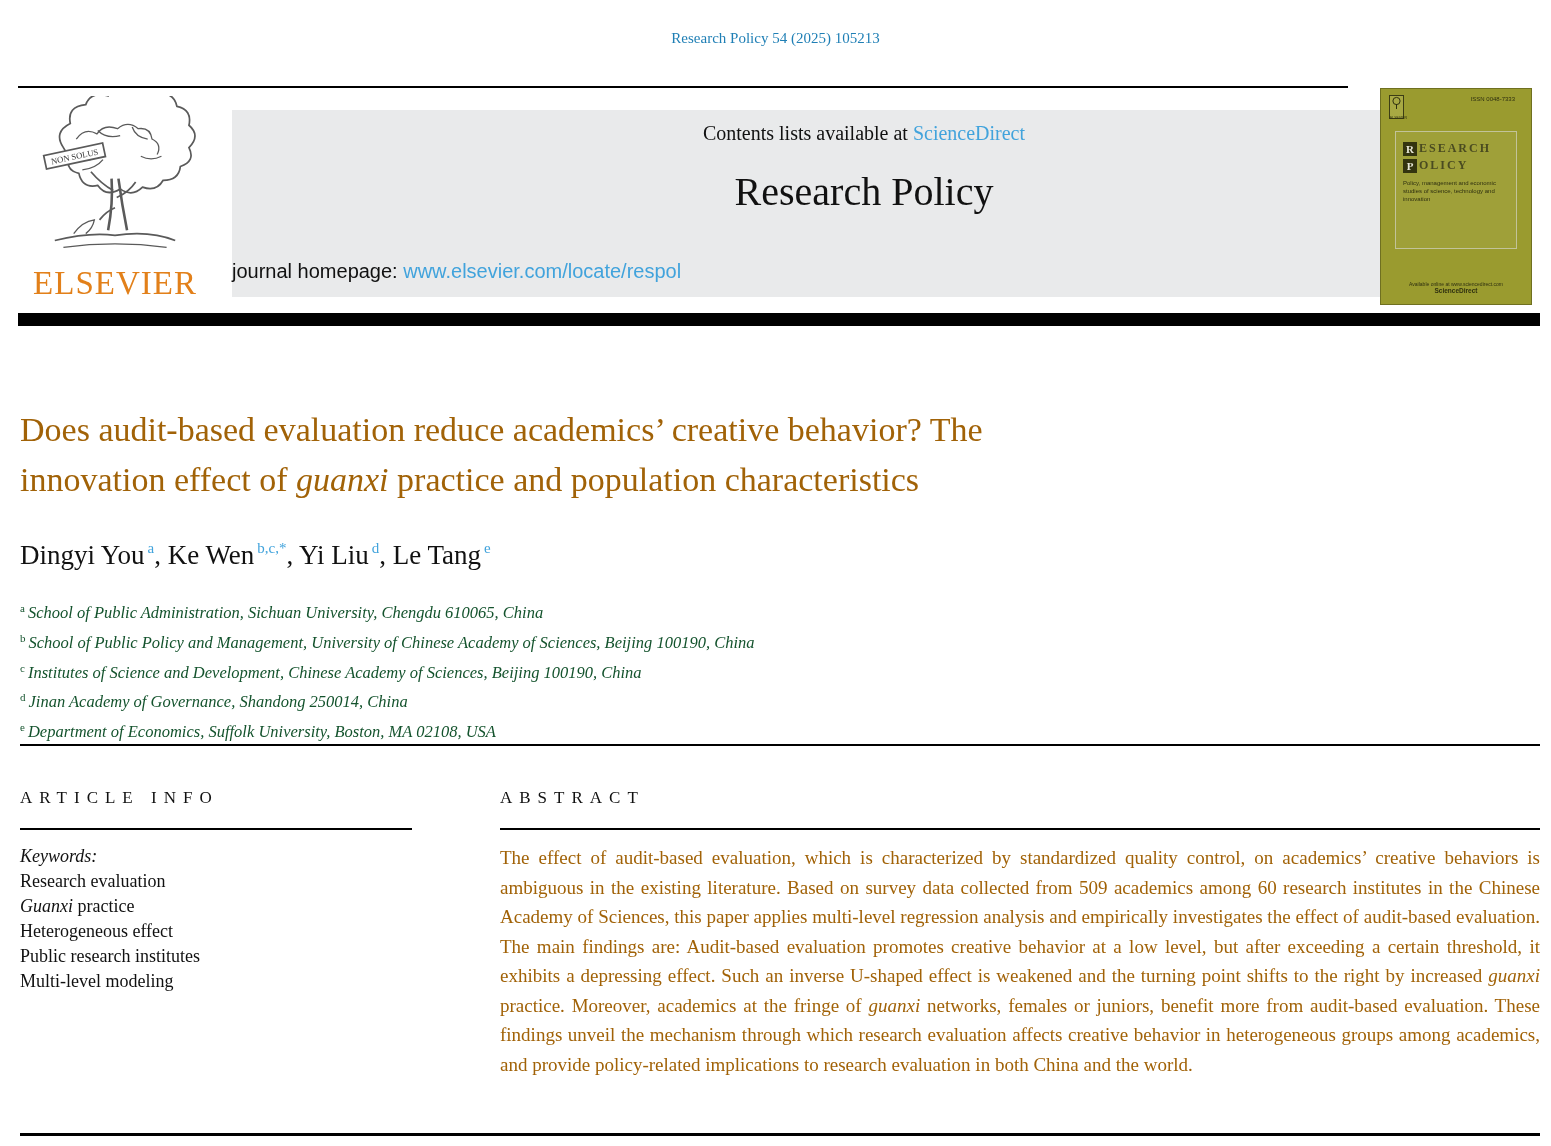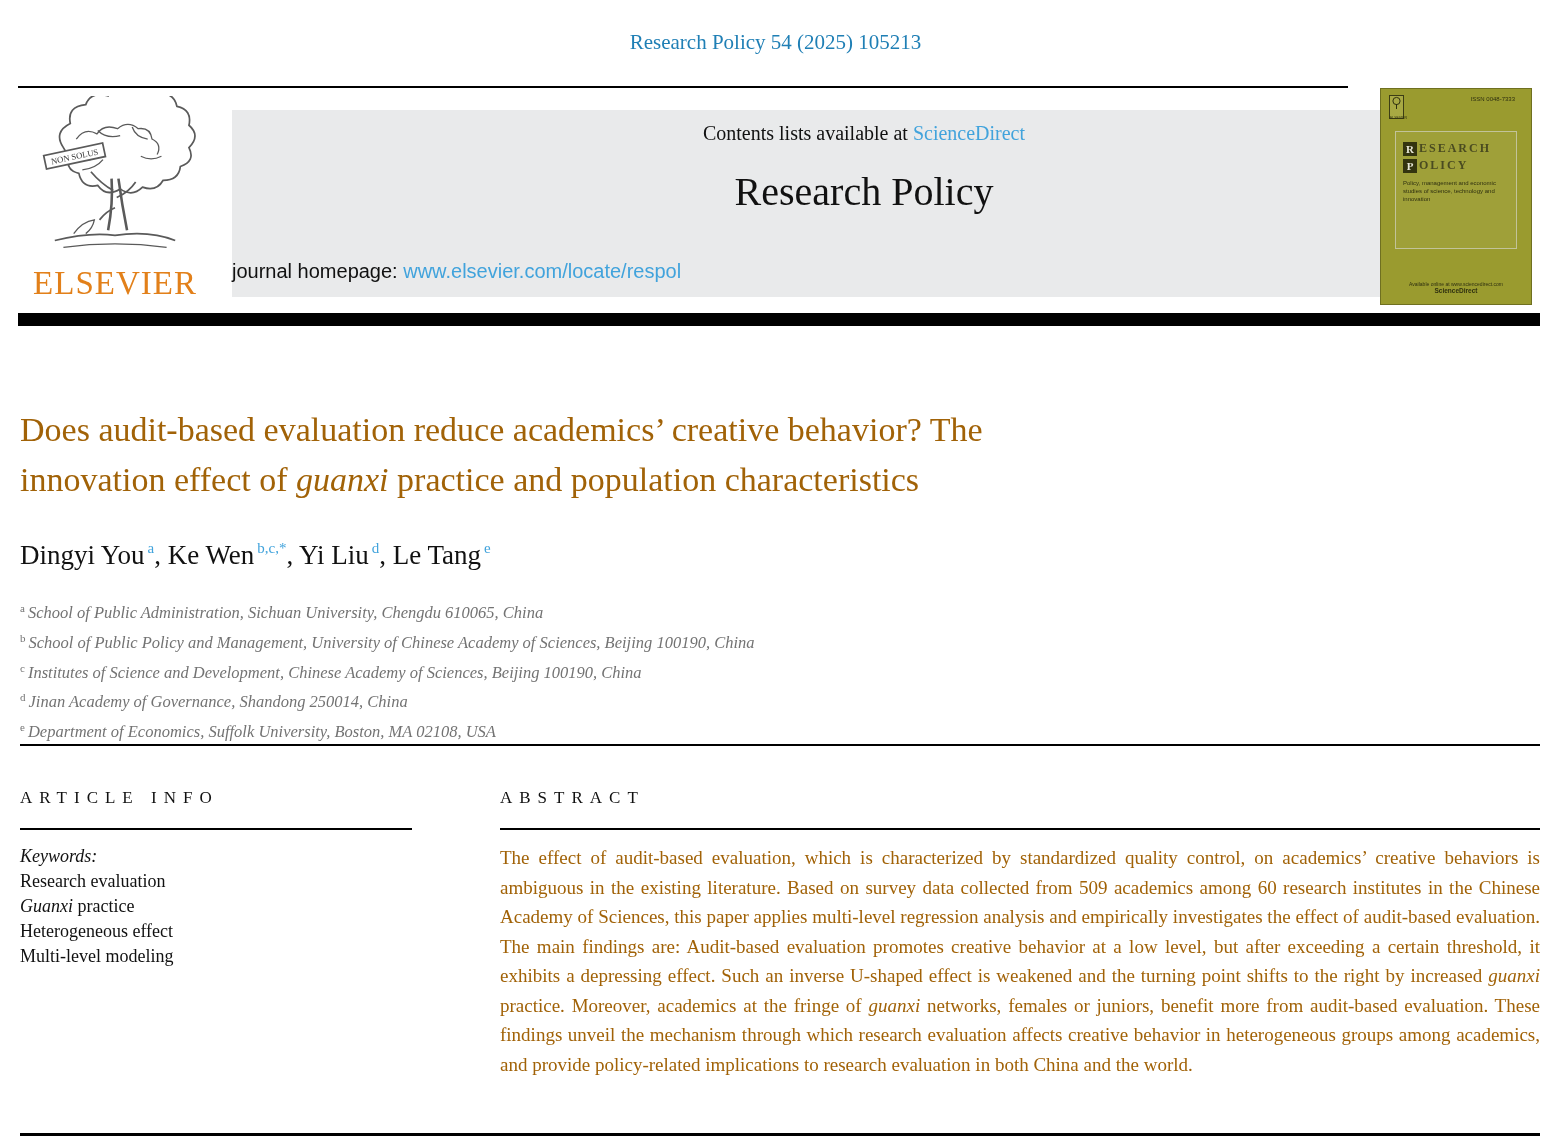--- a/index.html
+++ b/index.html
@@ -1,21 +1,21 @@
 <!DOCTYPE html>
 <html><head>
 <meta charset="utf-8">
 <style>
   html,body{margin:0;padding:0;background:#ffffff;}
   .page{position:relative;width:1551px;height:1146px;background:#fff;overflow:hidden;
         font-family:"Liberation Serif", serif;color:#151515;}
 
   
   .journal-ref{position:absolute;top:30px;left:0;width:100%;text-align:center;
-               font-size:21px;color:#1f7fb5;}
+               font-size:15px;color:#1f7fb5;}
 
   .top-rule{position:absolute;left:18px;top:86px;width:1330px;height:2px;background:#000;}
 
   
   .els-block{position:absolute;left:16px;top:96px;width:198px;height:206px;}
   .els-tree{display:block;margin:0 auto;}
   .els-word{position:absolute;bottom:0;left:0;width:100%;text-align:center;
             font-size:33px;letter-spacing:1px;color:#e2801a;font-family:"Liberation Serif",serif;}
 
   
@@ -45,21 +45,21 @@
   .cover-footer .f1{font-size:5px;}
   .cover-footer .f2{font-size:6.5px;font-weight:bold;}
 
   .black-bar{position:absolute;left:18px;top:313px;width:1522px;height:13px;background:#000;}
 
   
   .title{position:absolute;left:20px;top:405px;width:1320px;font-size:34px;line-height:50px;color:#a16207;}
   .title .it{font-style:italic;}
   .authors{position:absolute;left:20px;top:540px;font-size:27px;color:#111;}
   .authors sup{color:#41a3dc;font-size:15px;vertical-align:11px;margin-left:3px;}
-  .affils{position:absolute;left:20px;top:596px;font-size:16.5px;line-height:24.8px;color:#737373;}
+  .affils{position:absolute;left:20px;top:596px;font-size:16.5px;line-height:24.8px;color:#14532d;}
   .affils .aff{display:block;font-style:italic;}
   .affils sup{font-style:normal;font-size:11px;vertical-align:6px;margin-right:3px;}
 
   .mid-rule{position:absolute;left:20px;top:744px;width:1520px;height:2px;background:#000;}
 
   
   .col-left{position:absolute;left:20px;top:788px;width:392px;}
   .col-right{position:absolute;left:500px;top:788px;width:1040px;}
   .sec-head{font-size:17px;letter-spacing:7px;color:#111;}
   .sec-rule{margin-top:20px;height:2px;background:#000;width:100%;}
@@ -162,20 +162,21 @@
   <div class="mid-rule"></div>
 
   <div class="col-left">
     <div class="sec-head" style="letter-spacing: 7px;">ARTICLE INFO</div>
     <div class="sec-rule"></div>
     <div class="keywords">
       <span class="kw-label">Keywords:</span>
       <span class="kw"><span class="em"></span><span>Research evaluation</span></span>
       <span class="kw"><span class="em">Guanxi</span><span> practice</span></span>
       <span class="kw"><span class="em"></span><span>Heterogeneous effect</span></span>
+      <span class="kw"><span class="em"></span><span>Public research institutes</span></span>
       <span class="kw"><span class="em"></span><span>Multi-level modeling</span></span>
     </div>
   </div>
 
   <div class="col-right">
     <div class="sec-head" style="letter-spacing: 7px;">ABSTRACT</div>
     <div class="sec-rule"></div>
     <div class="abstract-text">
       <span>The effect of audit-based evaluation, which is characterized by standardized quality control, on academics’ creative behaviors is ambiguous in the existing literature. Based on survey data collected from 509 academics among 60 research institutes in the Chinese Academy of Sciences, this paper applies multi-level regression analysis and empirically investigates the effect of audit-based evaluation. The main findings are: Audit-based evaluation promotes creative behavior at a low level, but after exceeding a certain threshold, it exhibits a depressing effect. Such an inverse U-shaped effect is weakened and the turning point shifts to the right by increased </span><span class="it">guanxi</span><span> practice. Moreover, academics at the fringe of </span><span class="it">guanxi</span><span> networks, females or juniors, benefit more from audit-based evaluation. These findings unveil the mechanism through which research evaluation affects creative behavior in heterogeneous groups among academics, and provide policy-related implications to research evaluation in both China and the world.</span>
     </div>

